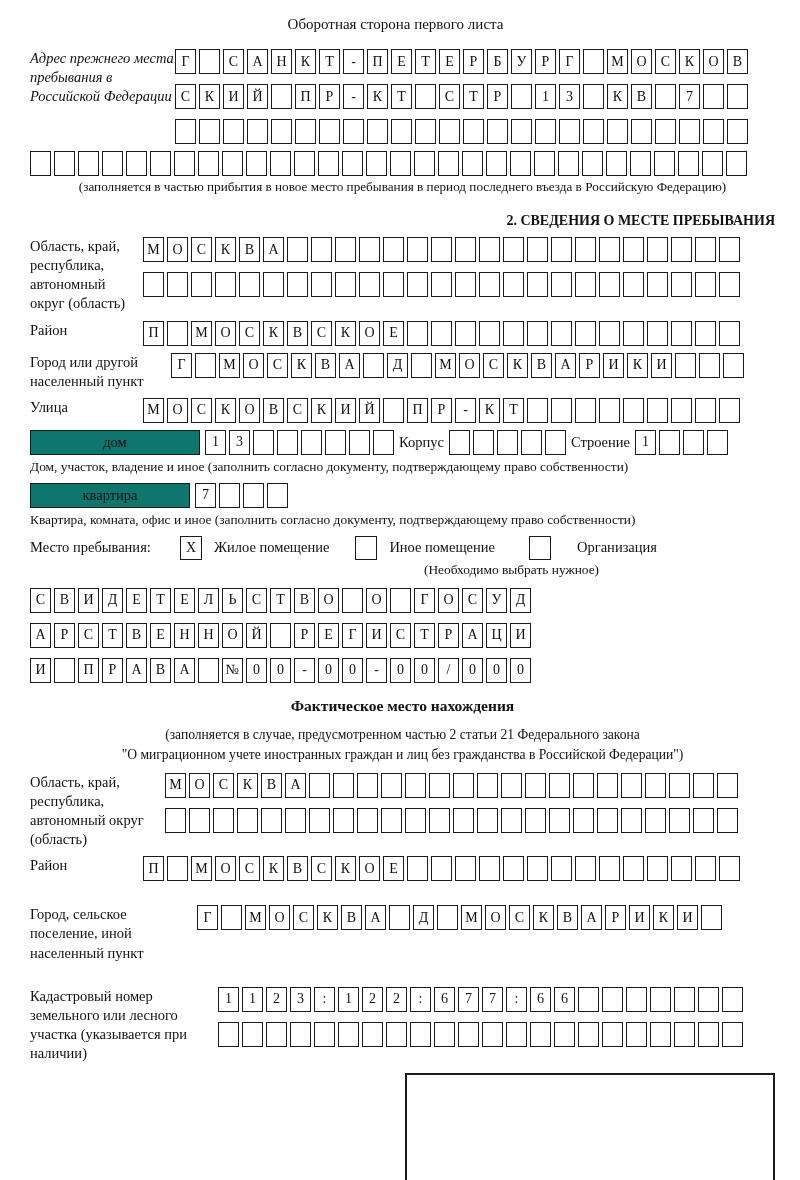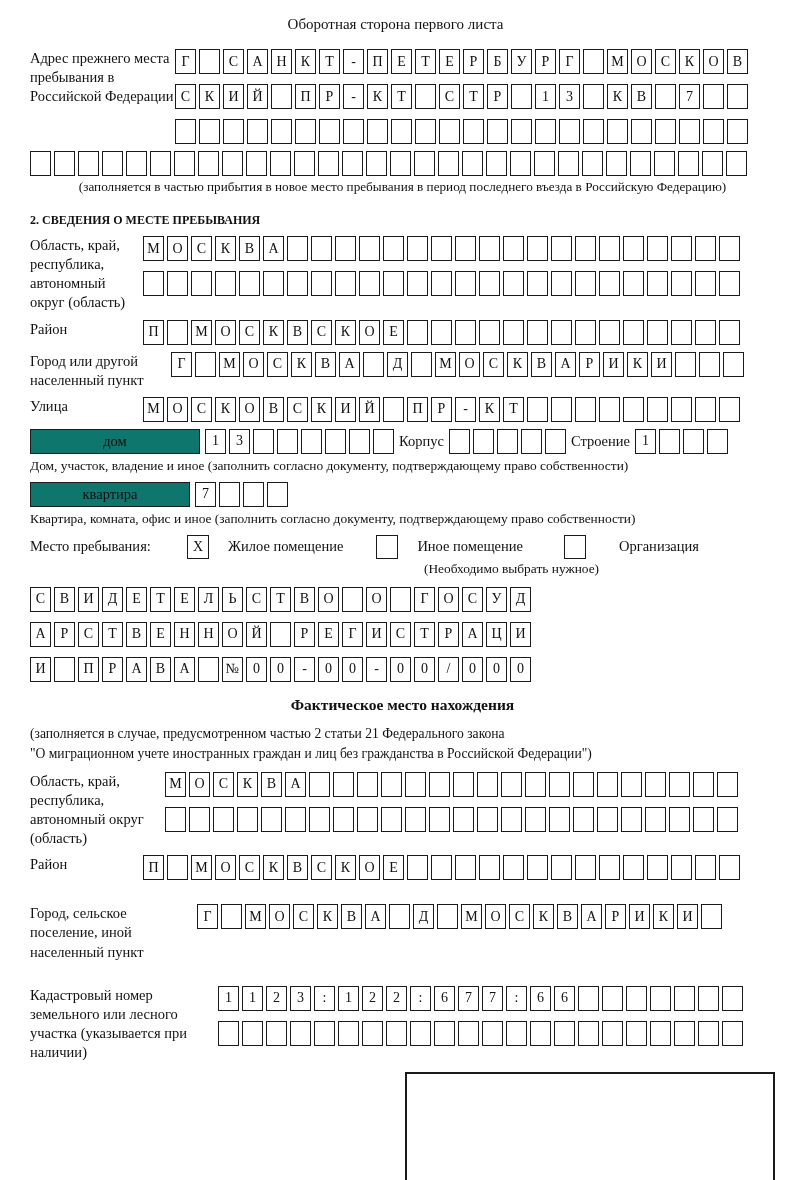--- a/index.html
+++ b/index.html
@@ -5,47 +5,47 @@
   html,body{margin:0;padding:0;}
   body{
     width:800px;height:1180px;box-sizing:border-box;
     background:#fff;color:#111;
     font-family:"Liberation Serif","DejaVu Serif",serif;
     padding:16px 25px 0 30px;overflow:hidden;
   }
   .hdr-note{text-align:center;font-size:15px;padding-right:14px;margin-bottom:16px;}
   .form-row{display:flex;align-items:flex-start;margin-bottom:7px;}
   .row-label{font-size:14.5px;line-height:1.32;flex-shrink:0;}
-  .w145{width:145px;} .w113{width:113px;} .w141{width:141px;}
+  .w145{width:145px;font-style:italic;} .w113{width:113px;} .w141{width:141px;}
   .w135{width:135px;} .w167{width:167px;} .w175{width:175px;} .w217{width:217px;}
   .cells{display:flex;gap:3px;}
   .cells + .cells{margin-top:8px;}
   .cell{
     box-sizing:border-box;flex:0 0 21px;width:21px;height:25px;
     border:1.6px solid #1b1b1b;display:inline-flex;align-items:center;justify-content:center;
     font-size:14px;background:#fff;
   }
   .stack > .cells + .cells{margin-top:10px;}
   .note{font-size:13.2px;text-align:center;margin:3px 0 9px;}
-  .sec-title{font-size:12px;font-weight:bold;text-align:left;margin:18px 0 8px;}
+  .sec-title{font-size:14px;font-weight:bold;text-align:right;margin:18px 0 8px;}
   .labelbox{
     box-sizing:border-box;border:1.6px solid #1b1b1b;height:25px;
     display:flex;align-items:center;justify-content:center;font-size:14.5px;background:#0f766e;flex-shrink:0;
   }
   .inline-lbl{font-size:14.5px;white-space:nowrap;align-self:center;}
   .hrow{display:flex;align-items:flex-start;gap:5px;margin-bottom:4px;}
   .caption{font-size:13.4px;margin:2px 0 8px;}
   .checkbox{
     box-sizing:border-box;width:22px;height:24px;border:1.6px solid #1b1b1b;
     display:inline-flex;align-items:center;justify-content:center;font-size:14px;flex-shrink:0;
   }
-  .stay-row{display:flex;align-items:center;gap:19px;margin:6px 0 2px;}
+  .stay-row{display:flex;align-items:center;gap:12px;margin:6px 0 2px;}
   .stay-row .row-label{width:138px;}
   .choose-note{font-size:13.4px;margin:2px 0 10px 218px;text-align:center;}
-  .center-note{font-size:13.6px;text-align:left;margin:0 0 4px;}
+  .center-note{font-size:13.6px;text-align:center;margin:0 0 4px;}
   .fact-title{font-size:15.5px;font-weight:bold;text-align:center;margin:14px 0 12px;}
   .cad-offset{margin-left:13px;}
   .stamp-box{
     box-sizing:border-box;width:370px;height:176px;border:2px solid #1b1b1b;
     margin:10px 0 6px auto;background:#fff;
   }
   .mt4{margin-top:4px;} .mt10{margin-top:24px;}
 </style>
 </head>
 <body>

